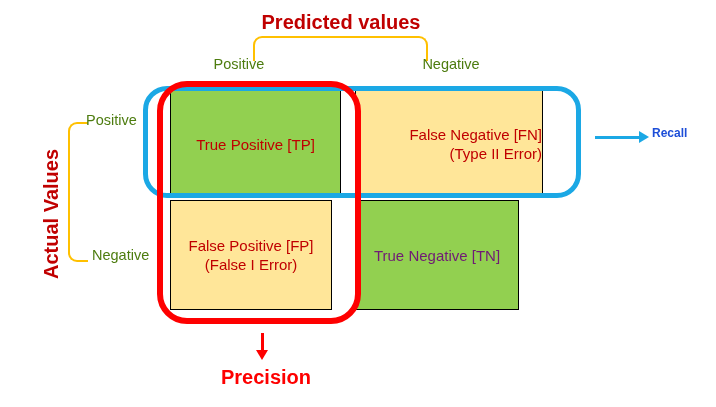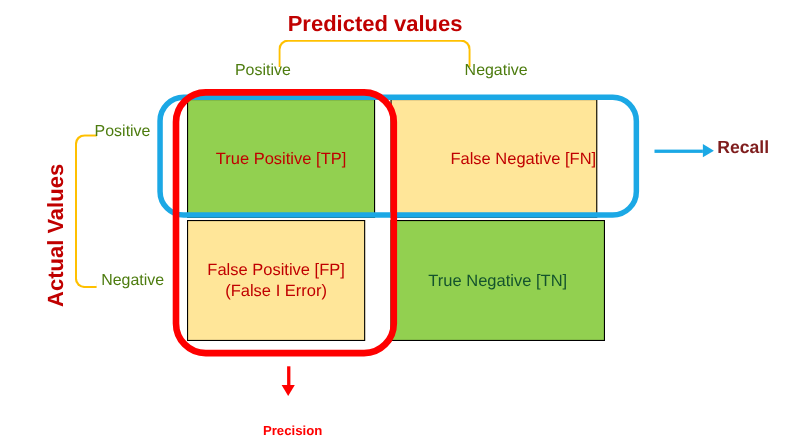--- a/index.html
+++ b/index.html
@@ -43,47 +43,47 @@
   .cell{
     border:1.5px solid #000;text-align:center;
     display:flex;flex-direction:column;justify-content:center;align-items:center;
     font-size:15px;line-height:19px;color:#C00000;
   }
   .cell.green{background:#92D050;}
   .cell.tan{background:#FFE699;}
   .cell.tp{left:170px;top:90px;width:171px;height:108px;}
   .cell.fn{left:355px;top:90px;width:188px;height:108px;align-items:flex-end;}
   .cell.fp{left:170px;top:200px;width:162px;height:110px;}
-  .cell.tn{left:355px;top:200px;width:195px;height:110px;color:#14532d;}
+  .cell.tn{left:355px;top:200px;width:164px;height:110px;color:#701a75;}
 
   
   .recall-rect{
     left:143px;top:86px;width:438px;height:112px;
     border:5px solid #1BA8E5;border-radius:24px;z-index:5;
   }
   .precision-rect{
     left:157px;top:81px;width:204px;height:243px;
     border:6px solid #FE0000;border-radius:30px;z-index:6;
   }
 
   
   .recall-line{left:595px;top:136px;width:44px;height:3px;background:#1BA8E5;}
   .recall-head{
     left:639px;top:131px;width:0;height:0;
     border-left:10px solid #1BA8E5;border-top:6.5px solid transparent;border-bottom:6.5px solid transparent;
   }
-  .recall-text{left:652px;top:126px;font-size:16px;font-weight:600;color:#7f1d1d;white-space:nowrap;}
+  .recall-text{left:652px;top:126px;font-size:12px;font-weight:600;color:#1d4ed8;white-space:nowrap;}
 
   
   .precision-line{left:261px;top:333px;width:3px;height:18px;background:#FE0000;}
   .precision-head{
     left:256px;top:350px;width:0;height:0;
     border-top:10px solid #FE0000;border-left:6.5px solid transparent;border-right:6.5px solid transparent;
   }
-  .precision-text{left:216px;top:384px;width:100px;text-align:center;font-size:12px;font-weight:600;color:#FE0000;white-space:nowrap;}
+  .precision-text{left:216px;top:366px;width:100px;text-align:center;font-size:20px;font-weight:600;color:#FE0000;white-space:nowrap;}
 </style>
 </head>
 <body>
 
 <div class="canvas">
 
   <div class="abs title-top">Predicted values</div>
   <div class="abs bracket-top"></div>
   <div class="abs col-label pos">Positive</div>
   <div class="abs col-label neg">Negative</div>
@@ -91,20 +91,21 @@
   <div class="abs actual-title">Actual Values</div>
   <div class="abs bracket-left"></div>
   <div class="abs row-label pos">Positive</div>
   <div class="abs row-label neg">Negative</div>
 
   <div class="abs cell green tp">
     <span>True Positive [TP]</span>
   </div>
   <div class="abs cell tan fn">
     <span>False Negative [FN]</span>
+    <span>(Type II Error)</span>
   </div>
   <div class="abs cell tan fp">
     <span>False Positive [FP]</span>
     <span>(False I Error)</span>
   </div>
   <div class="abs cell green tn">
     <span>True Negative [TN]</span>
   </div>
 
   <div class="abs recall-rect"></div>

